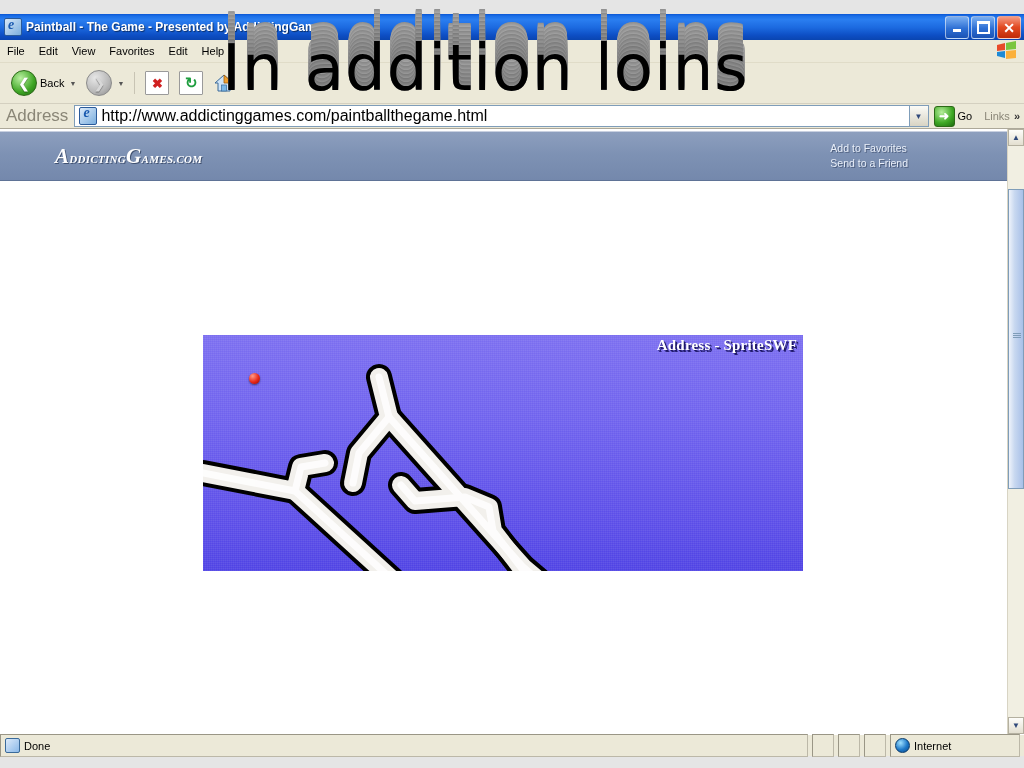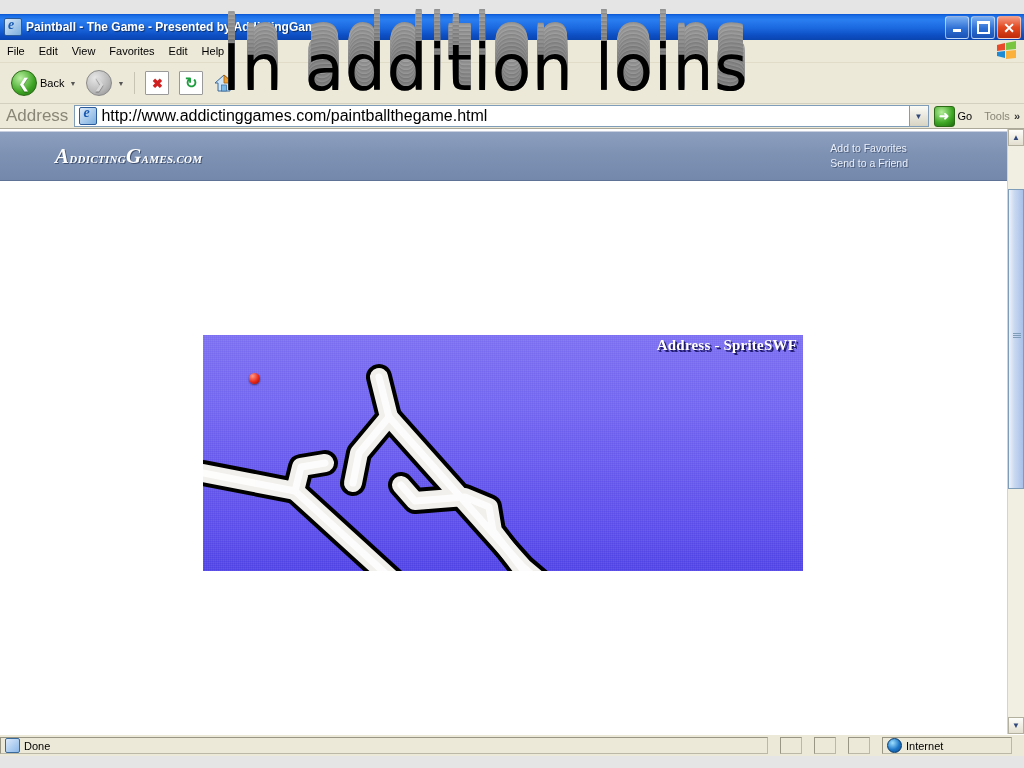--- a/index.html
+++ b/index.html
@@ -117,22 +117,22 @@
   .vs-up{position:absolute;top:0;left:0;}
   .vs-dn{position:absolute;bottom:0;left:0;}
   .vs-thumb{position:absolute;left:0;top:60px;width:16px;height:300px;box-sizing:border-box;
     background:linear-gradient(90deg,#eef3fb,#c8d8f0 40%,#a8c0e8);border:1px solid #7f9db9;}
   .vs-grip{position:absolute;left:4px;top:48%;width:8px;height:5px;
     background:repeating-linear-gradient(180deg,#7f9db9 0 1px,transparent 1px 2px);}
 
   
   .statusbar{height:21px;background:#ece9d8;border-top:1px solid #fff;display:flex;align-items:center;
     position:relative;}
-  .sb-pane{height:17px;border:1px solid #bcb8a8;border-top-color:#9a9686;border-left-color:#9a9686;
-    display:flex;align-items:center;padding:0 4px;margin-right:12px;box-sizing:border-box;}
+  .sb-pane{height:23px;border:1px solid #bcb8a8;border-top-color:#9a9686;border-left-color:#9a9686;
+    display:flex;align-items:center;padding:0 4px;margin-right:4px;box-sizing:border-box;}
   .sb-first{flex:1;}
   .sb-sm{width:22px;}
   .sb-zone{width:130px;justify-content:flex-start;gap:4px;}
   .sb-txt{font-size:11px;color:#000;}
   .doc-ico{width:13px;height:13px;background:linear-gradient(135deg,#dceafa,#8ab8e8);
     border:1px solid #3a6a9a;border-radius:2px;position:relative;flex:none;}
   .globe-ico{width:13px;height:13px;border-radius:50%;flex:none;
     background:radial-gradient(circle at 35% 30%,#9fe0ff,#1e78c8 55%,#0d4a8a);
     border:1px solid #0a3a6a;}
 
@@ -228,21 +228,21 @@
       </div>
       <div class="addr-drop">
         <span style="font-size:8px;color:#30497a;">▼</span>
       </div>
       <div class="go-btn">
         <div class="go-sq">
             <span style="color:#fff;font-size:12px;font-weight:bold;">➜</span>
           </div>
         <span>Go</span>
       </div>
-      <span class="links-lab">Tools</span>
+      <span class="links-lab">Links</span>
       <span class="chev2">»</span>
     </div>
 
     <div class="viewport">
       <div class="page">
 
         <div class="site-header">
           <div class="ag-logo">
             <span class="big">A</span><span class="sm">DDICTING</span><span class="big">G</span><span class="sm">AMES</span><span class="sm">.COM</span>
           </div>

